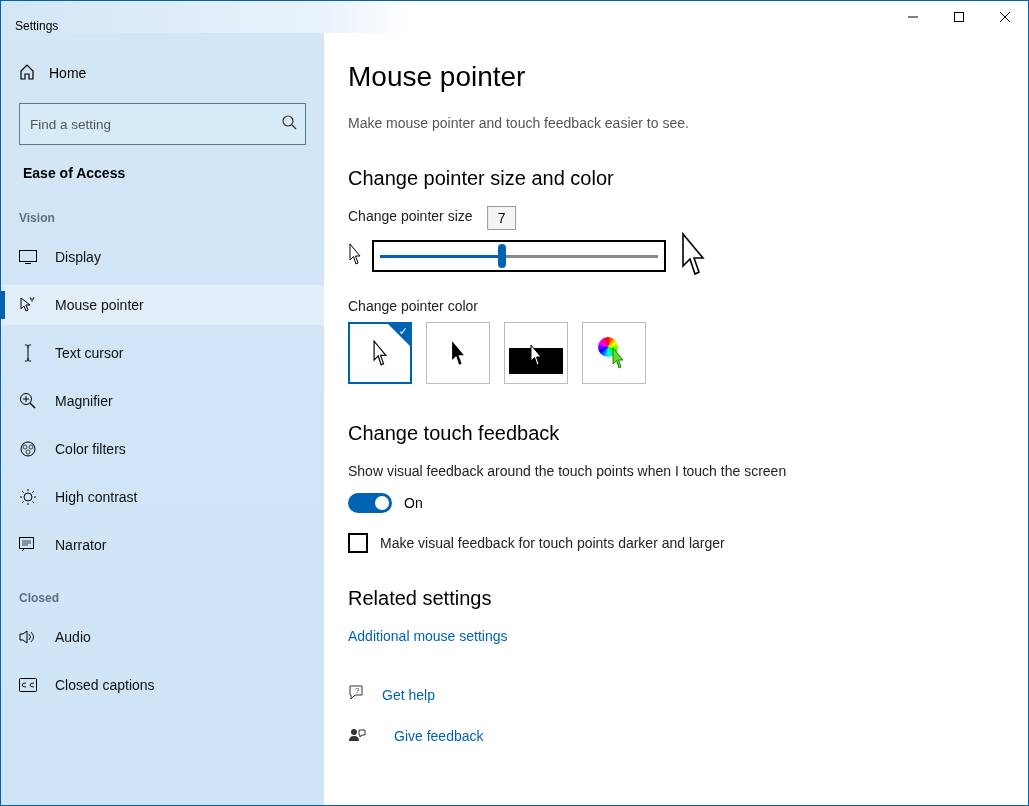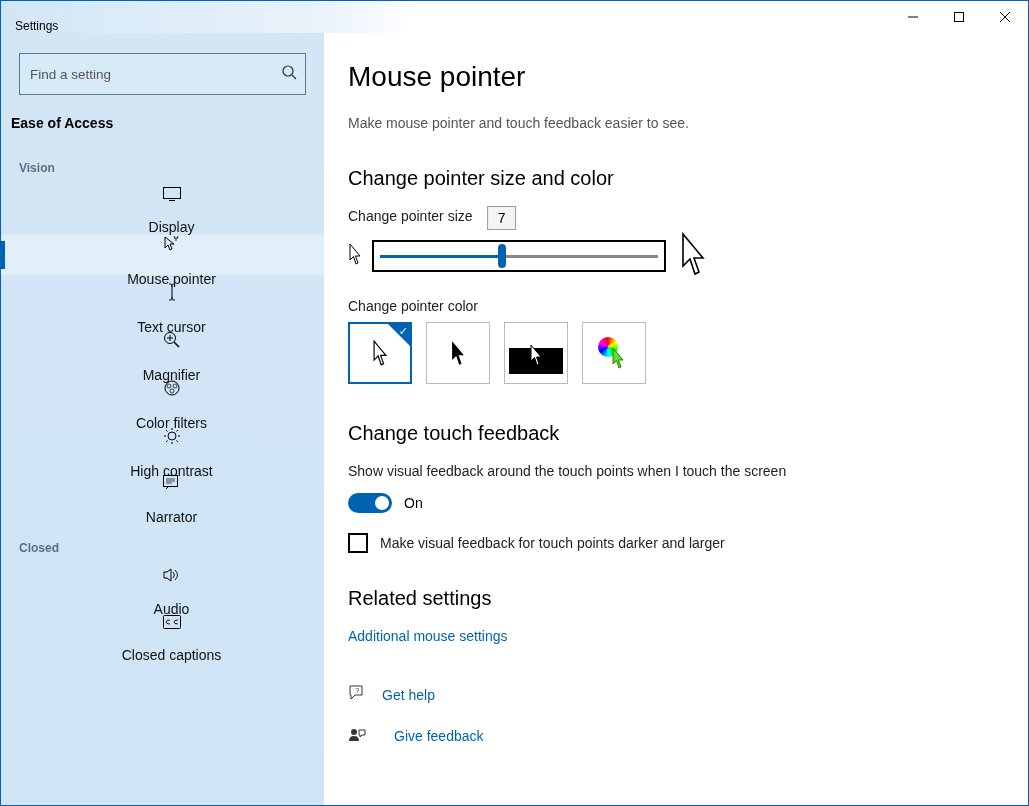--- a/index.html
+++ b/index.html
@@ -17,23 +17,23 @@
 .sidebar { width: 323px; background: linear-gradient(to bottom, #d2e6f6, #cfe4f5); padding-top: 20px; }
 .content { flex: 1; background: #fff; padding: 28px 0 0 24px; }
 
 
 .home { display: flex; align-items: center; height: 40px; padding-left: 18px; gap: 14px; font-size: 14px; margin-bottom: 10px; }
 .home svg { width: 16px; height: 16px; }
 .searchbox { margin: 0 18px 20px 18px; height: 42px; border: 1px solid #5a7a94; background: #d7eaf8; display: flex; align-items: center; padding: 0 8px 0 10px; }
 .searchbox input { border: none; background: transparent; flex: 1; font-size: 13.5px; color: #444; outline: none; }
 .searchbox input::placeholder { color: #555; }
 .searchbox svg { width: 16px; height: 16px; }
-.section-title { font-weight: 600; font-size: 14px; padding: 0 10px; margin-bottom: 30px; }
+.section-title { font-weight: 600; font-size: 14px; padding: 0 22px; margin-bottom: 30px; }
 .group-label { font-size: 12px; color: #5a7080; padding: 0 18px; margin-bottom: 12px; margin-top: 26px; font-weight: bold; }
-.navitem { display: flex; align-items: center; height: 40px; padding-left: 18px; gap: 18px; font-size: 14px; color: #111; position: relative; margin-bottom:8px;flex-direction:column;}
+.navitem { display: flex; align-items: center; height: 40px; padding-left: 18px; gap: 18px; font-size: 14px; color: #111; position: relative; margin-bottom:8px;}
 .navitem .icon { width: 18px; display: flex; justify-content: center; }
 .navitem.active::before { content: ""; position: absolute; left: 0; top: 6px; bottom: 6px; width: 4px; background: #0063b1; }
 .navitem.active { background: rgba(255,255,255,0.35); }
 
 
 h1 { font-size: 28px; font-weight: 400; margin-bottom: 22px; }
 .desc { font-size: 14px; color: #555; margin-bottom: 36px; }
 h2 { font-size: 20px; font-weight: 400; margin-bottom: 18px; }
 .label { font-size: 14px; color: #222; margin-bottom: 8px; }
 .slider-row { display: flex; align-items: center; gap: 10px; margin-bottom: 18px; position: relative; }
@@ -89,20 +89,26 @@
   <div class="winbtn">
       <svg viewBox="0 0 10 10">
         <line x1="0" y1="0" x2="10" y2="10" stroke="#000"></line>
         <line x1="10" y1="0" x2="0" y2="10" stroke="#000"></line>
       </svg>
     </div>
 </div>
 
 <div class="layout">
   <div class="sidebar">
+    <div class="home">
+      <span class="icon"><svg viewBox="0 0 16 16">
+            <path d="M2 7 L8 1 L14 7 V15 H10 V10 H6 V15 H2 Z" fill="none" stroke="#000" stroke-width="1.2"></path>
+          </svg></span>
+      <span>Home</span>
+    </div>
     <div class="searchbox">
       <input placeholder="Find a setting" style="">
       <span><svg viewBox="0 0 16 16">
             <circle cx="7" cy="7" r="5" fill="none" stroke="#333" stroke-width="1.2"></circle>
             <line x1="11" y1="11" x2="15" y2="15" stroke="#333" stroke-width="1.2"></line>
           </svg></span>
     </div>
     <div class="section-title">Ease of Access</div>
 
     <div class="group-label">Vision</div>

